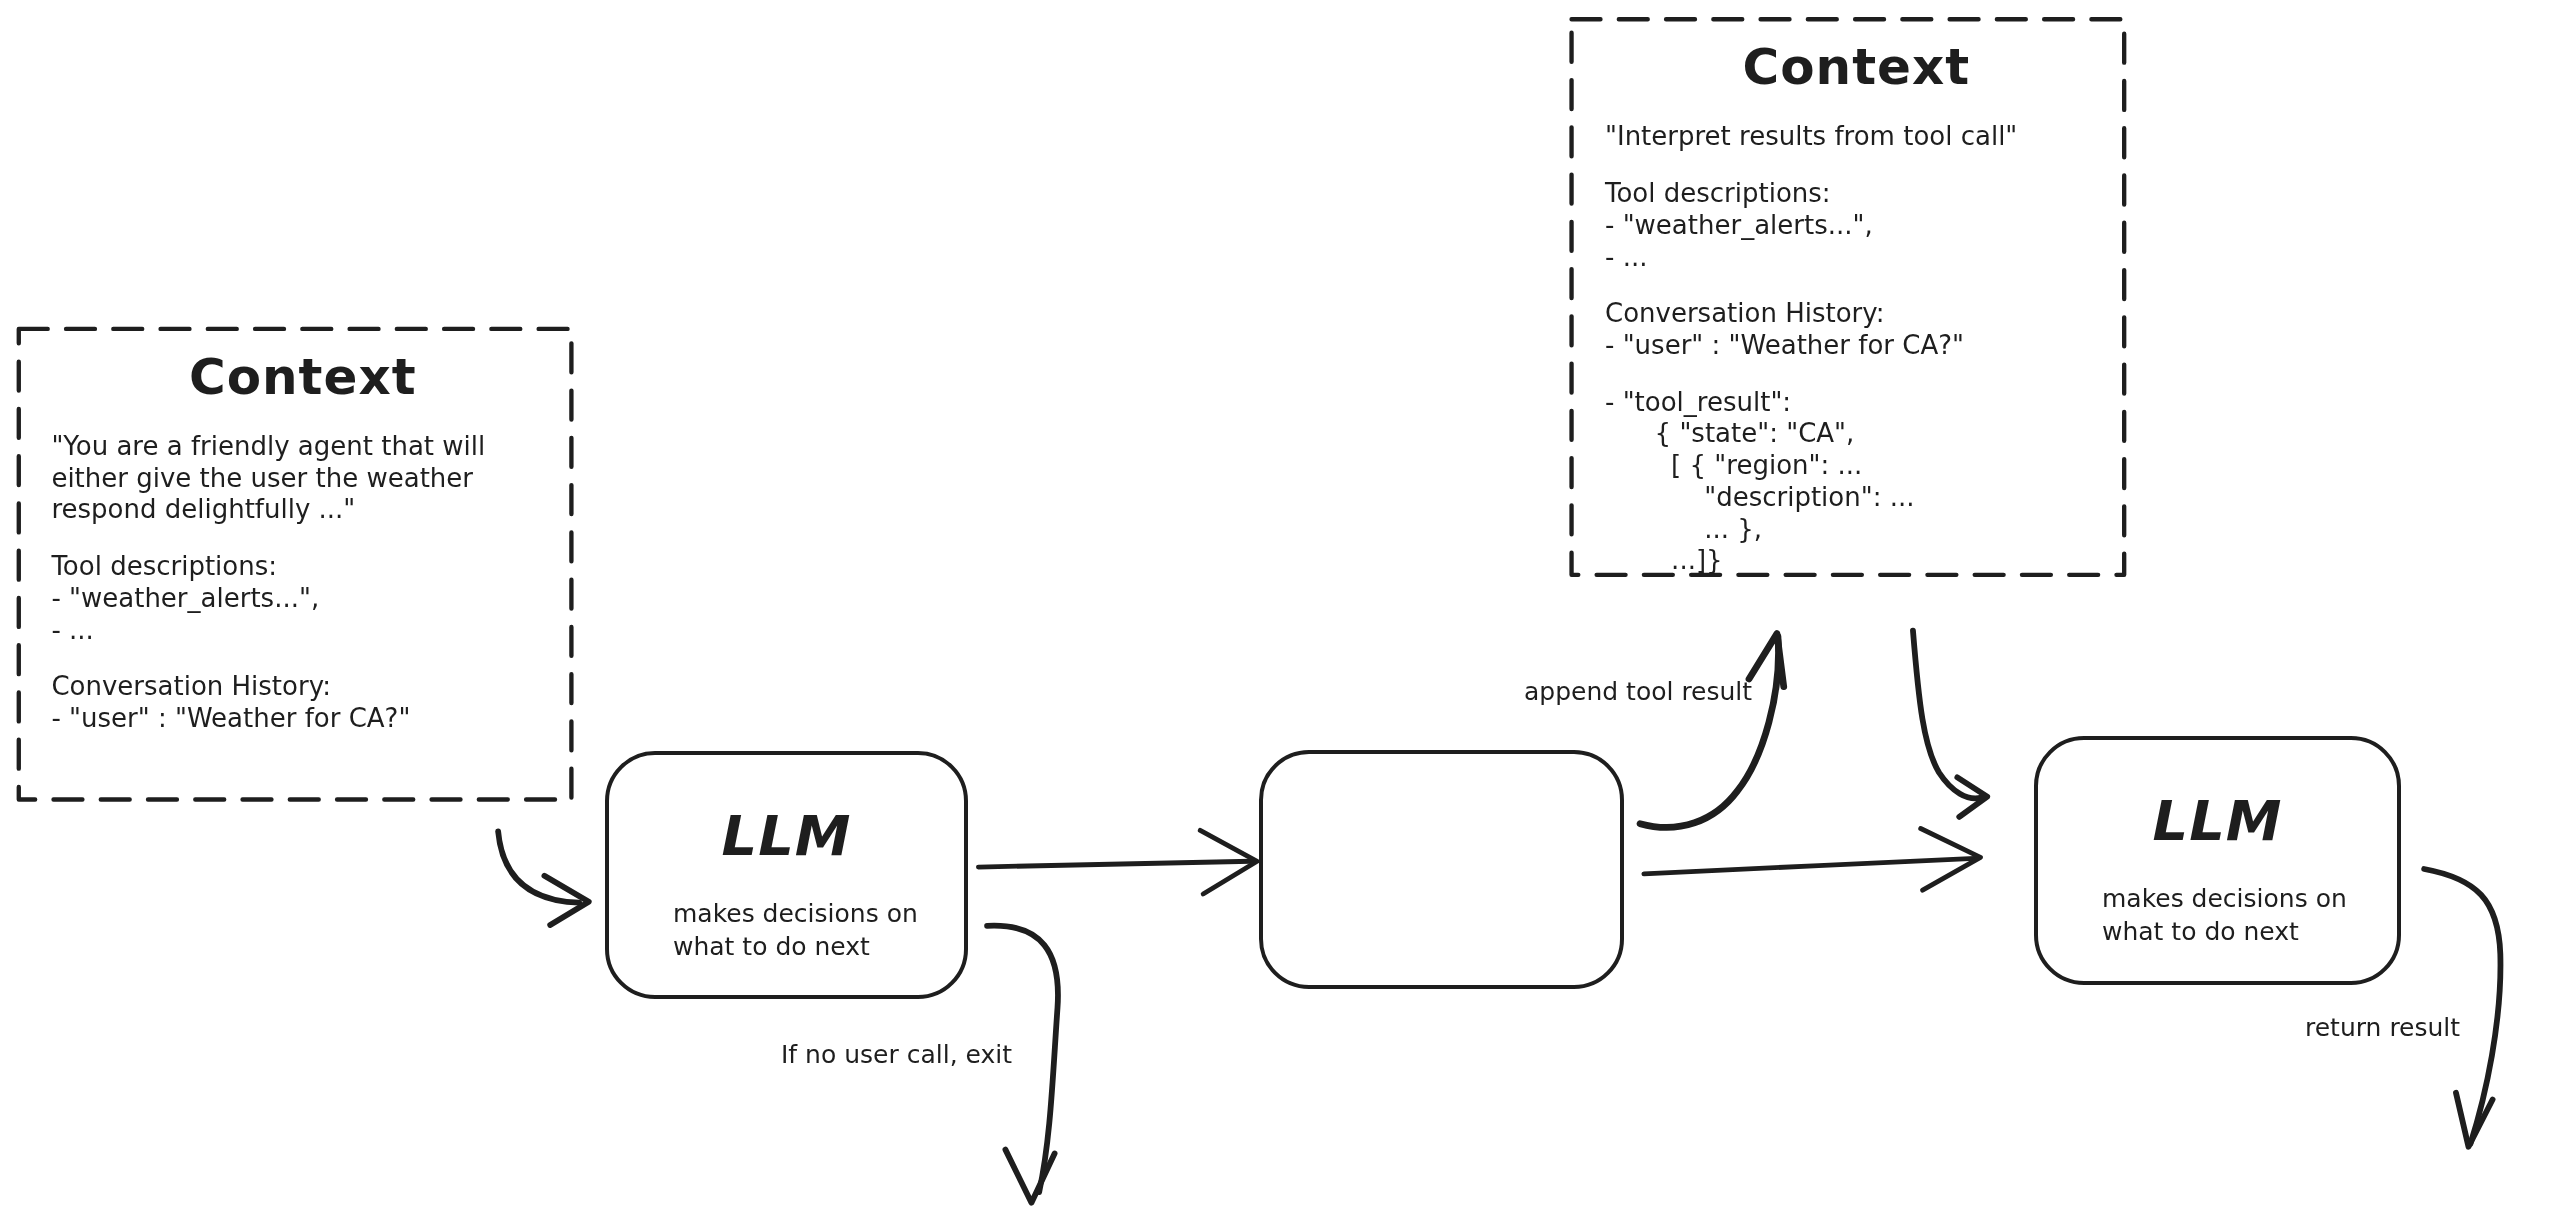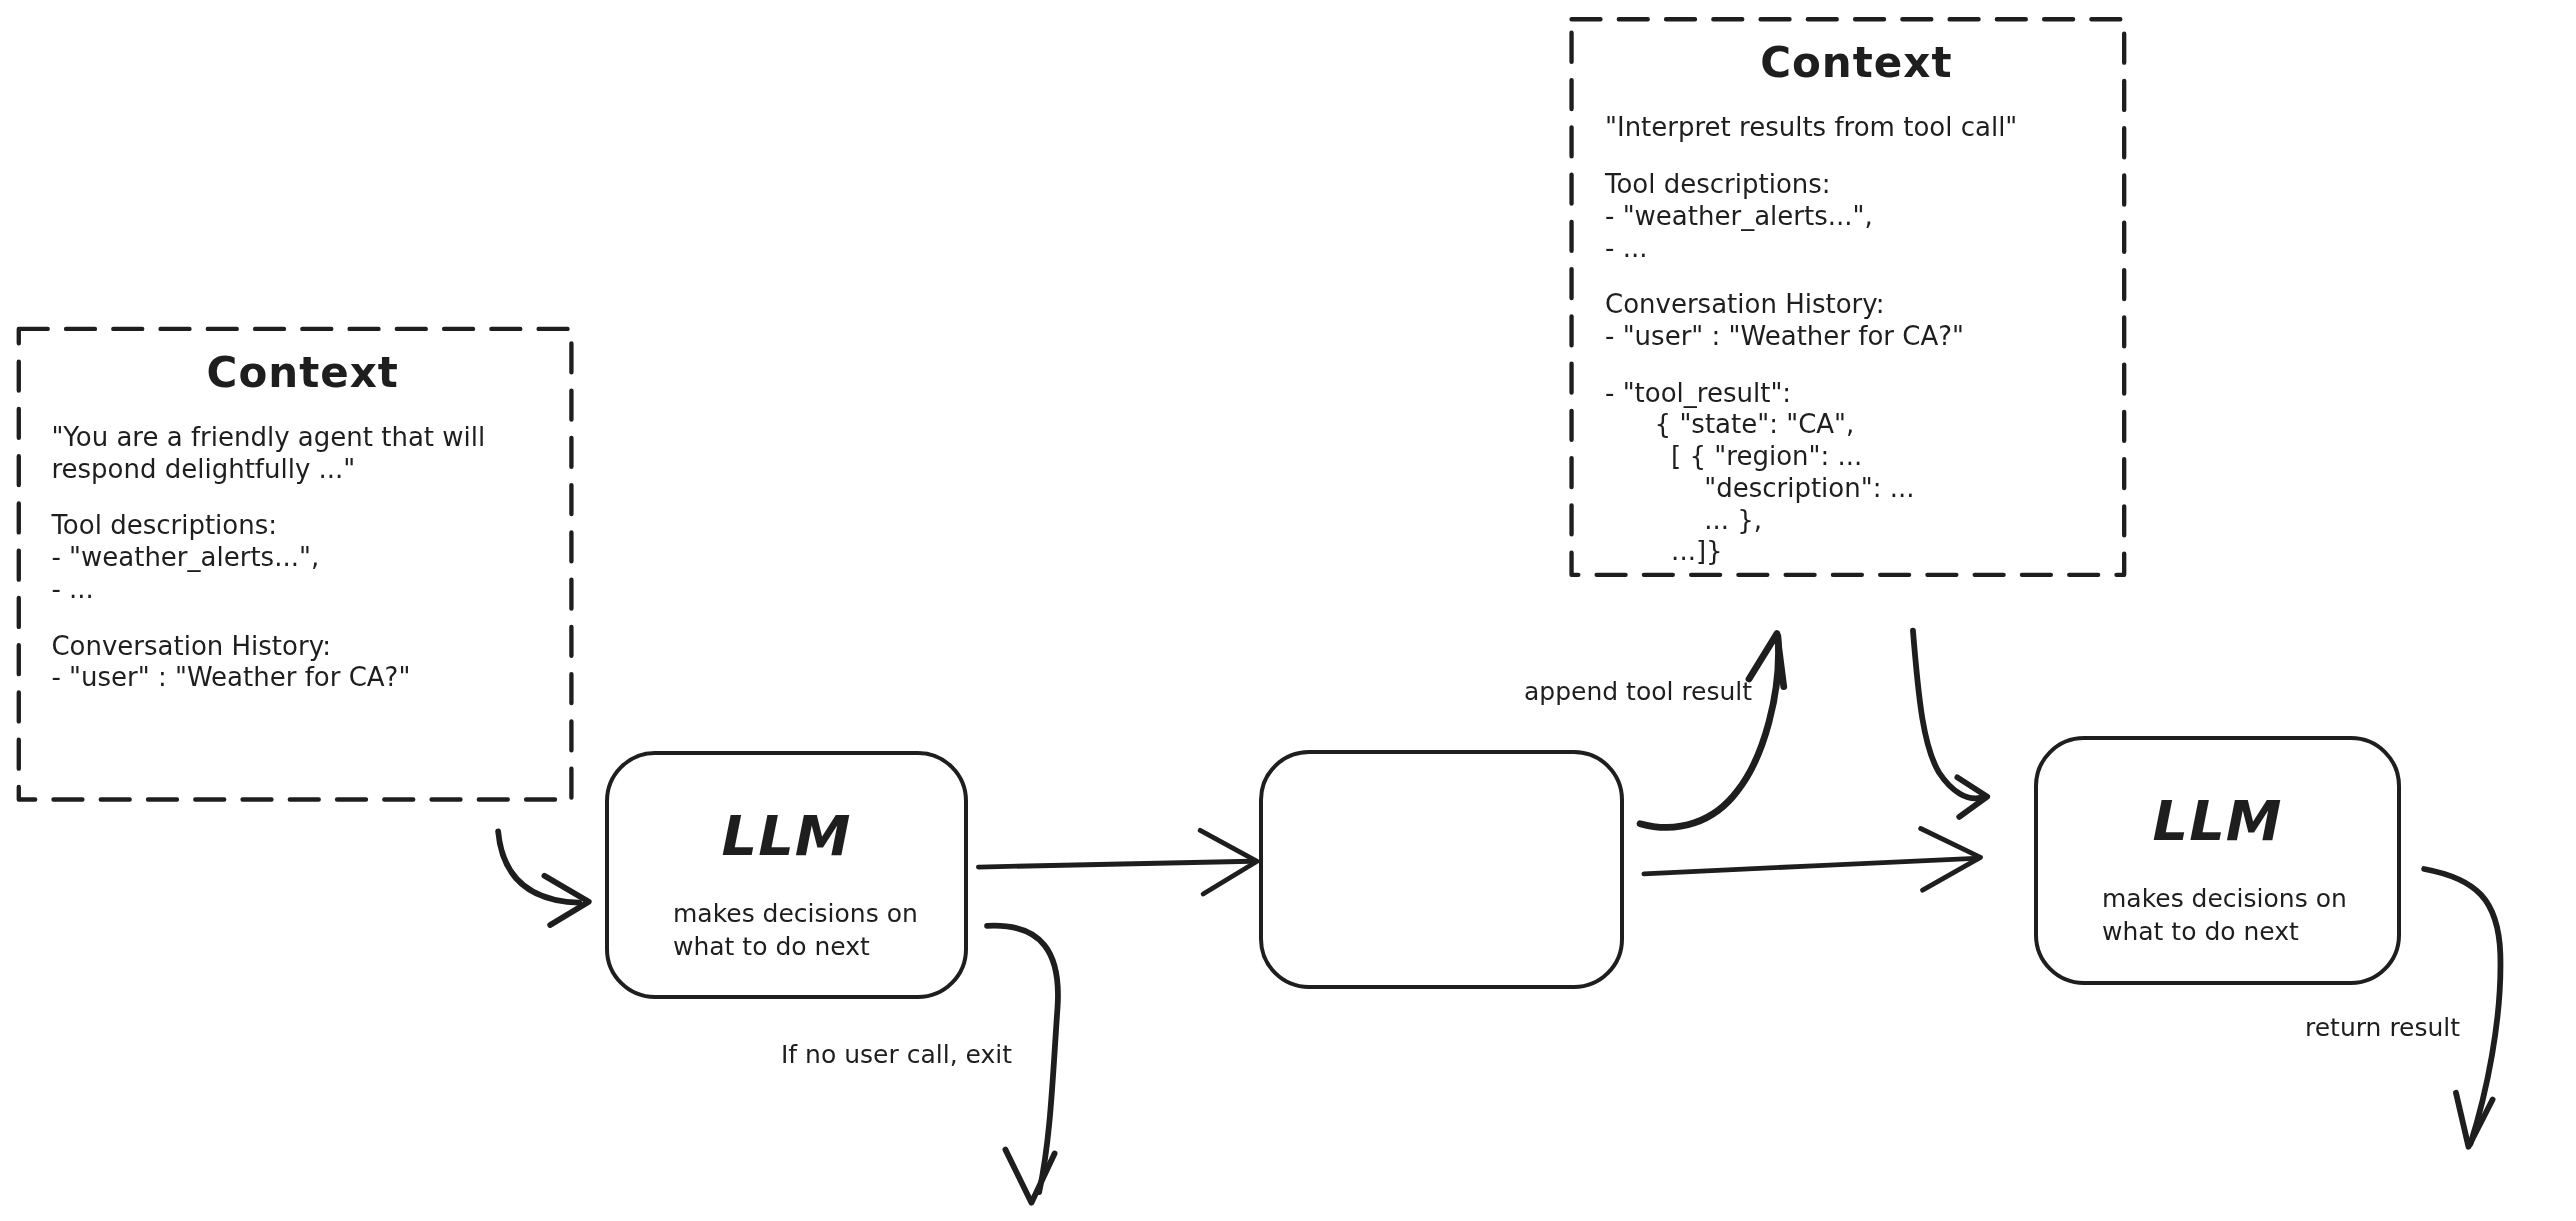--- a/index.html
+++ b/index.html
@@ -24,21 +24,21 @@
     height: 1221px;
   }
   
   .ctx {
     position: absolute;
     box-sizing: border-box;
     padding: 21px 19.3px 0 35px;
   }
   .ctx-title {
     text-align: center;
-    font-size: 42px;
+    font-size: 50px;
     font-weight: 700;
     letter-spacing: 1px;
     margin-bottom: 25px;
   }
   .ctx-para {
     font-size: 26px;
     line-height: 1.22;
     white-space: pre;
     margin-top: 25px;
   }
@@ -100,21 +100,21 @@
       <path stroke-width="6" d="M 1983 654 C 1989 728, 1994 774, 2010 801 C 2023 821, 2040 831, 2054 827"></path>
       <path stroke-width="6" d="M 2029 806 L 2060 826 L 2031 847"></path>
 
       <path stroke-width="6" d="M 2513 901 C 2567 911, 2590 933, 2592 989 C 2594 1058, 2577 1136, 2561 1186"></path>
       <path stroke-width="6" d="M 2546 1133 L 2559 1189 L 2584 1140"></path>
     </g>
   </svg>
 
   <div class="ctx" style="left:16.4px; top:327px; width:557px; height:475px;">
     <div class="ctx-title">Context</div>
-    <div class="ctx-para"><div>"You are a friendly agent that will</div><div>respond delightfully ..."</div></div>
+    <div class="ctx-para"><div>"You are a friendly agent that will</div><div>either give the user the weather</div><div>respond delightfully ..."</div></div>
     <div class="ctx-para"><div>Tool descriptions:</div><div>- "weather_alerts...",</div><div>- ...</div></div>
     <div class="ctx-para"><div>Conversation History:</div><div>- "user" : "Weather for CA?"</div></div>
   </div>
 
   <div class="ctx" style="left:1570px; top:17.4px; width:557px; height:560px;">
     <div class="ctx-title">Context</div>
     <div class="ctx-para"><div>"Interpret results from tool call"</div></div>
     <div class="ctx-para"><div>Tool descriptions:</div><div>- "weather_alerts...",</div><div>- ...</div></div>
     <div class="ctx-para"><div>Conversation History:</div><div>- "user" : "Weather for CA?"</div></div>
     <div class="ctx-para"><div>- "tool_result":</div><div>      { "state": "CA",</div><div>        [ { "region": ...</div><div>            "description": ...</div><div>            ... },</div><div>        ...]}</div></div>

